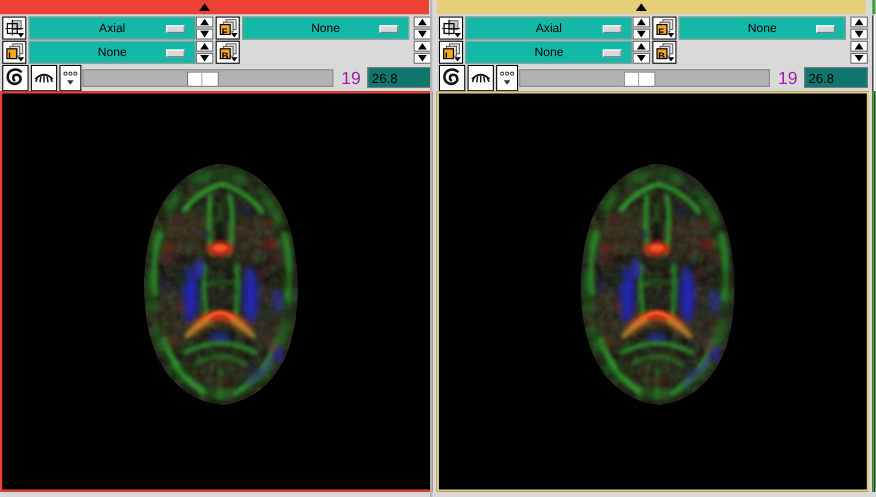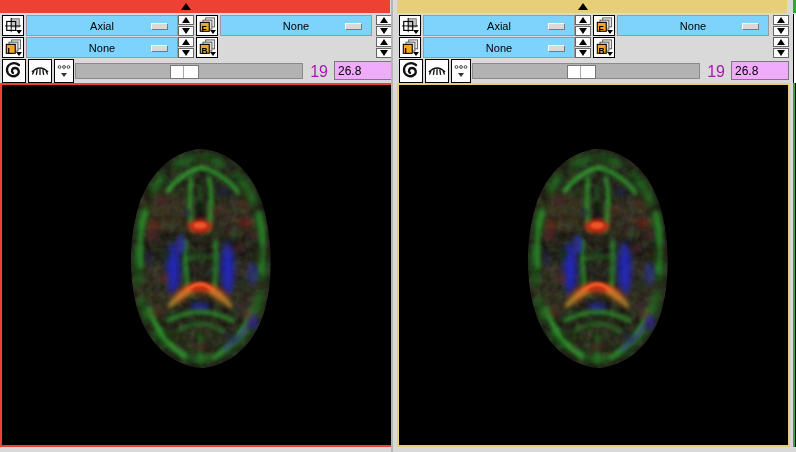--- a/index.html
+++ b/index.html
@@ -9,21 +9,21 @@
     font-family:"Liberation Sans","DejaVu Sans",sans-serif;
     -webkit-font-smoothing:none;
   }
   .panel{position:absolute;top:0;width:393px;height:452px;}
   .titlebar{position:absolute;top:0;left:0;width:390px;height:13px;}
   .tri-up{position:absolute;left:181px;top:3px;width:0;height:0;
     border-left:5px solid transparent;border-right:5px solid transparent;border-bottom:7px solid #000;}
   .iconbtn{position:absolute;width:22px;height:21px;background:#fff;border:1px solid #000;
     box-sizing:border-box;padding:0;margin:0;display:block;cursor:pointer;}
   .iconbtn svg{display:block;}
-  .menubtn{position:absolute;height:21px;background:#7dd3fc;border:1px solid #9a9a9a;
+  .menubtn{position:absolute;height:21px;background:#14b8a6;border:1px solid #9a9a9a;
     box-sizing:border-box;display:flex;align-items:center;justify-content:center;
     font-size:11px;color:#000;cursor:pointer;}
   .menubtn .dash{position:absolute;right:9px;top:7px;width:15px;height:5px;background:#d9d9d9;
     border-top:1px solid #fff;border-left:1px solid #fff;
     border-right:1px solid #7a7a7a;border-bottom:1px solid #7a7a7a;}
   .spinner{position:absolute;width:16px;height:21px;}
   .spin{position:absolute;left:0;width:16px;height:10px;background:#fff;border:1px solid #666;
     box-sizing:border-box;padding:0;display:flex;align-items:center;justify-content:center;cursor:pointer;}
   .spin.up{top:0;} .spin.down{top:11px;}
   .t-up{width:0;height:0;border-left:4px solid transparent;border-right:4px solid transparent;border-bottom:6px solid #000;}
@@ -31,21 +31,21 @@
   .t-corner{position:absolute;right:1px;bottom:1px;width:0;height:0;
     border-left:3px solid transparent;border-right:3px solid transparent;border-top:4px solid #000;}
   .sqbtn{position:absolute;top:59px;height:24px;background:#fff;border:1px solid #000;
     box-sizing:border-box;padding:0;cursor:pointer;}
   .trough{position:absolute;left:75px;top:63px;width:228px;height:16px;background:#b2b2b2;
     border:1px solid #8a8a8a;box-sizing:border-box;}
   .handle{position:absolute;left:94px;top:1px;width:27px;height:12px;background:#fff;
     border:1px solid #777;cursor:ew-resize;}
   .handle::after{content:"";position:absolute;left:12px;top:0;width:1px;height:12px;background:#aaa;}
   .sliceval{position:absolute;left:306px;top:63px;width:22px;text-align:right;font-size:16px;color:#a21caf;}
-  .entry{position:absolute;left:334px;top:61px;width:58px;height:19px;background:#f0abfc;
+  .entry{position:absolute;left:334px;top:61px;width:58px;height:19px;background:#0f766e;
     border:1px solid #7a7a7a;box-sizing:border-box;font-size:12px;padding:0 3px;
     font-family:"Liberation Sans","DejaVu Sans",sans-serif;}
   .viewport{position:absolute;left:0;top:83px;width:393px;height:364px;background:#000;
     border:2px solid #000;box-sizing:border-box;}
   .brain{position:absolute;left:107px;top:58px;width:182px;height:232px;}
   .sash{position:absolute;left:391px;top:0;width:2px;height:452px;background:#b5b5b5;cursor:col-resize;}
   .sliver{position:absolute;left:793px;top:0;width:3px;height:452px;}
   .sliver .tb{position:absolute;top:0;left:0;right:0;height:13px;}
   .sliver .mid{position:absolute;top:14px;left:0;right:0;height:69px;background:#fff;border-left:1px solid #000;}
   .sliver .vp{position:absolute;top:83px;left:0;right:0;height:364px;background:#000;}

